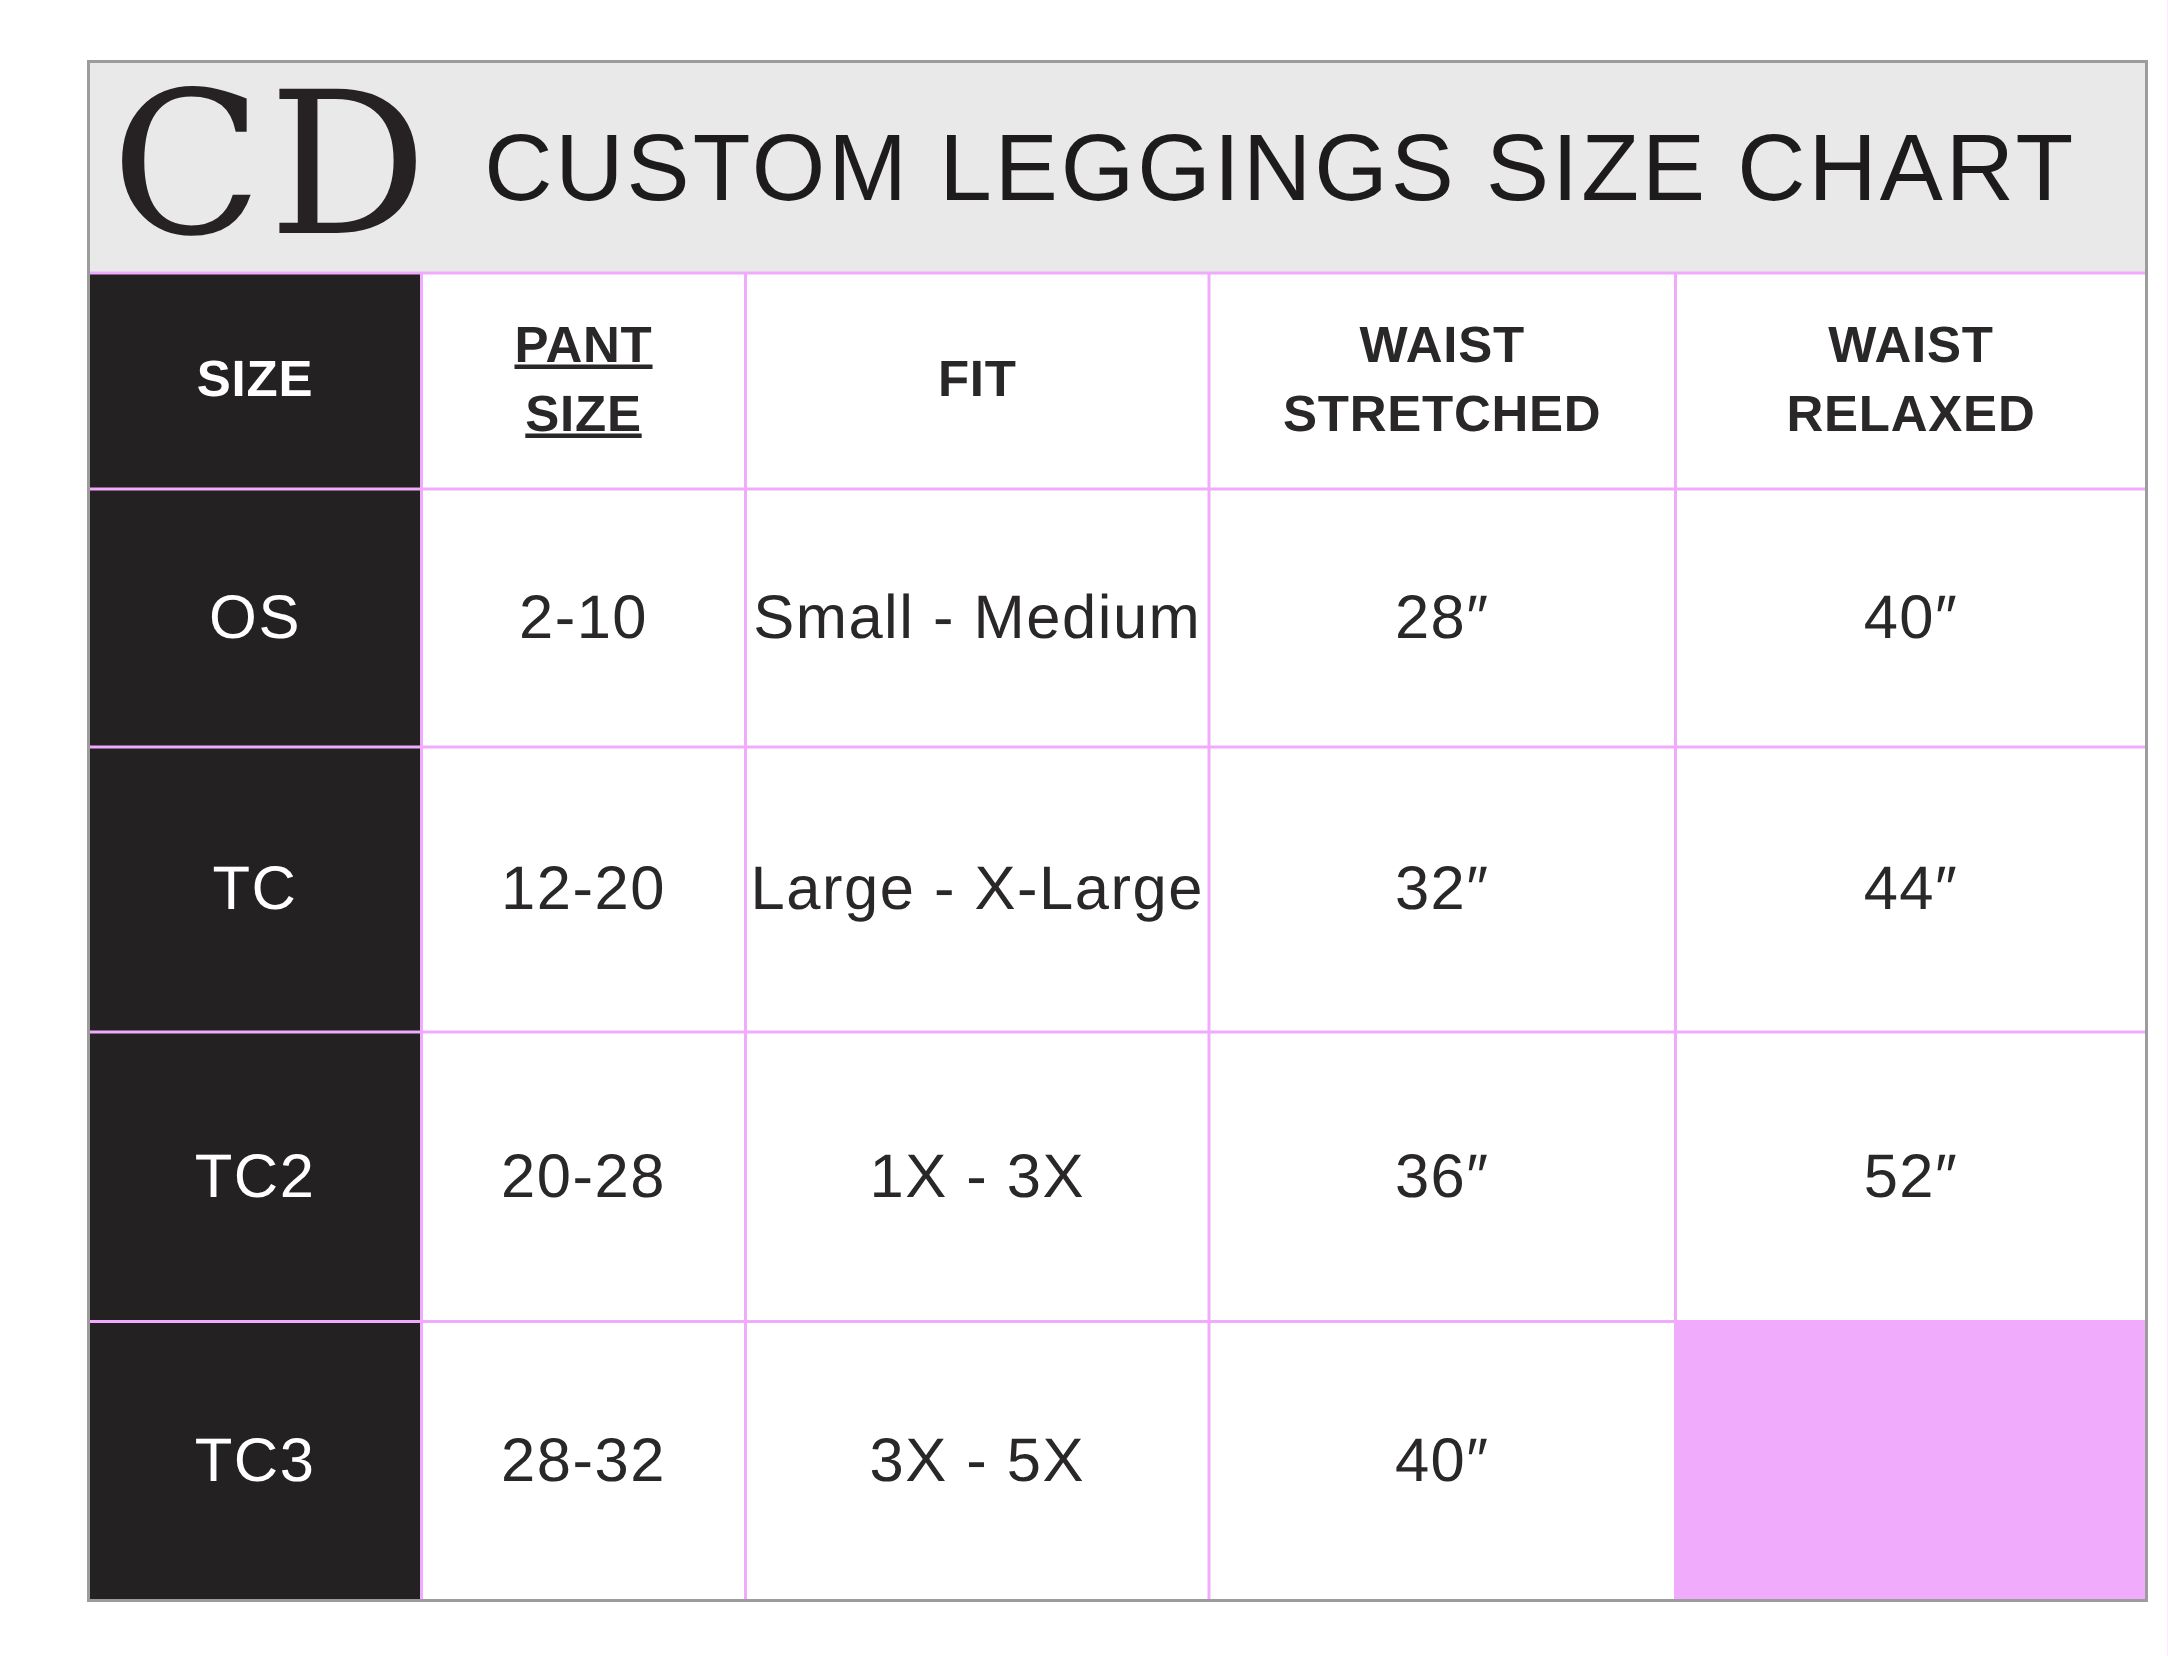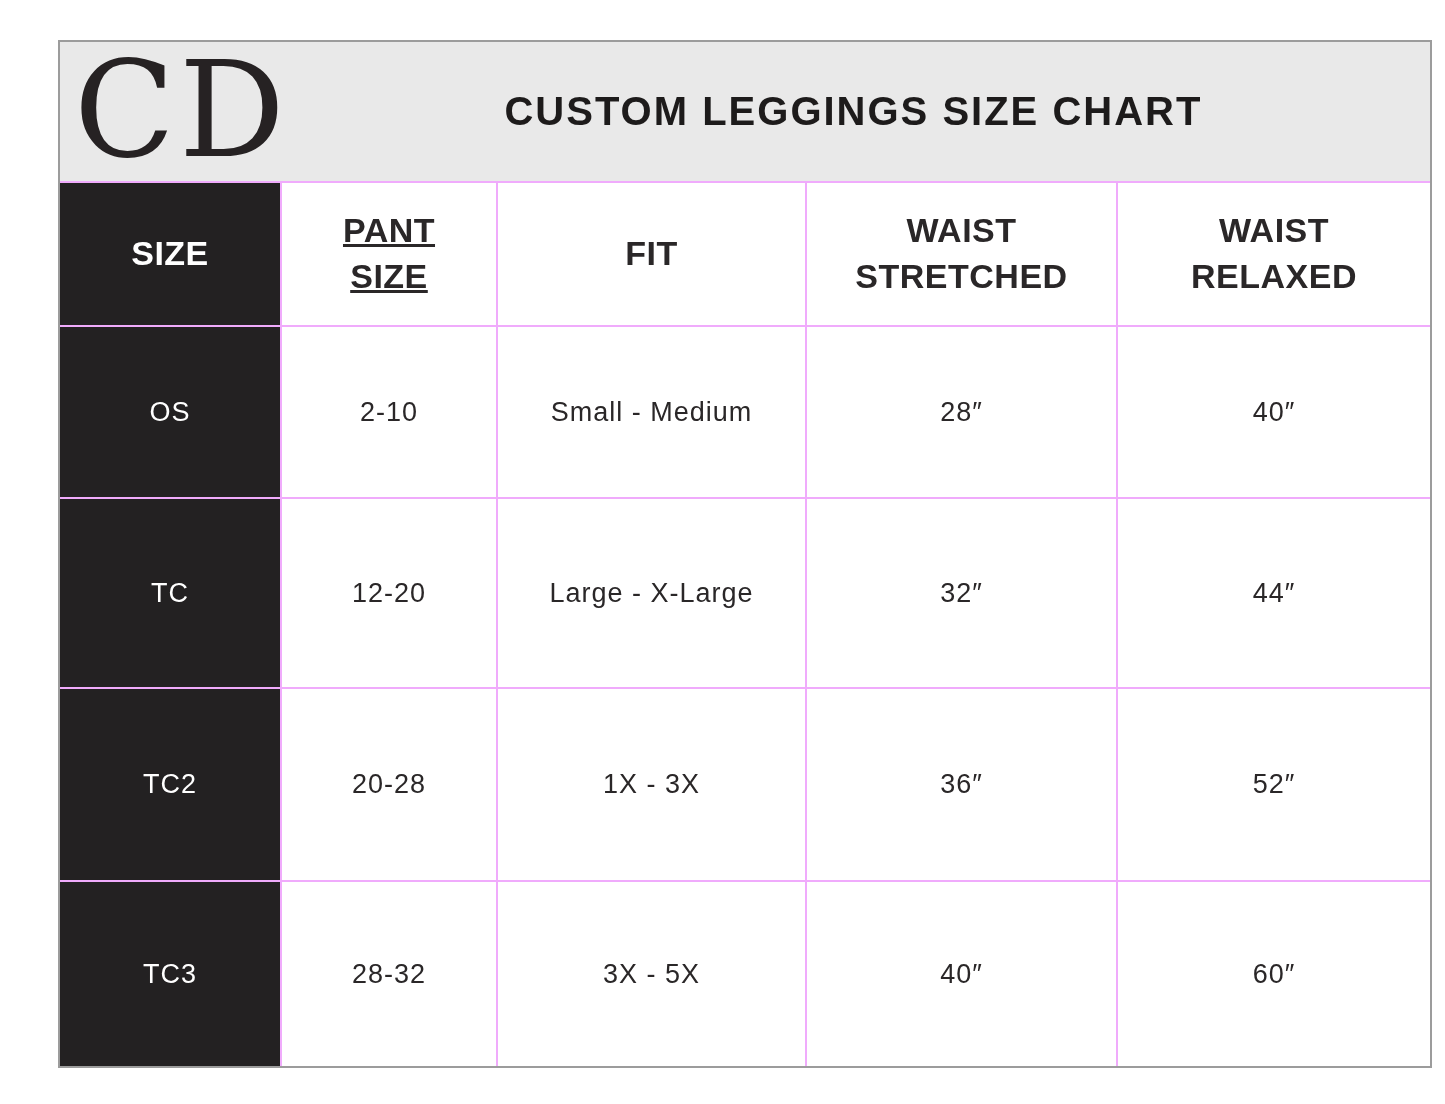--- a/index.html
+++ b/index.html
@@ -41,22 +41,22 @@
     font-family: "DejaVu Serif", "Liberation Serif", serif;
     font-size: 132px;
     line-height: 1;
     letter-spacing: 4px;
     color: #262223;
     transform: translateY(-2px);
   }
   .band-title {
     flex: 1 1 auto;
     text-align: center;
-    font-weight: 700;
-    font-size: 40px;
+    font-weight: 400;
+    font-size: 63px;
     letter-spacing: 2px;
     color: #1d1b1b;
     padding-right: 12px;
   }
   .cell {
     background: #ffffff;
     display: flex;
     align-items: center;
     justify-content: center;
     text-align: center;
@@ -71,21 +71,21 @@
     font-weight: 700;
     font-size: 34px;
     line-height: 1.35;
     letter-spacing: 0.5px;
   }
   .head span { display: inline-block; }
   .head.col-2 span { max-width: 150px; text-decoration: underline; }
   .head.col-4 span { max-width: 210px; }
   .head.col-5 span { max-width: 240px; }
   .data {
-    font-size: 27px;
+    font-size: 41px;
     font-weight: 400;
     letter-spacing: 1px;
     line-height: 1.2;
   }
 </style>
 </head>
 <body>
 
 <div id="size-chart">
 
@@ -125,15 +125,14 @@
   <div class="cell dark data">TC2</div>
   <div class="cell data">20-28</div>
   <div class="cell data">1X - 3X</div>
   <div class="cell data">36″</div>
   <div class="cell data">52″</div>
 
   <div class="cell dark data">TC3</div>
   <div class="cell data">28-32</div>
   <div class="cell data">3X - 5X</div>
   <div class="cell data">40″</div>
-  <div class="cell data">60″</div>
 
 </div>
 
 </body></html>

